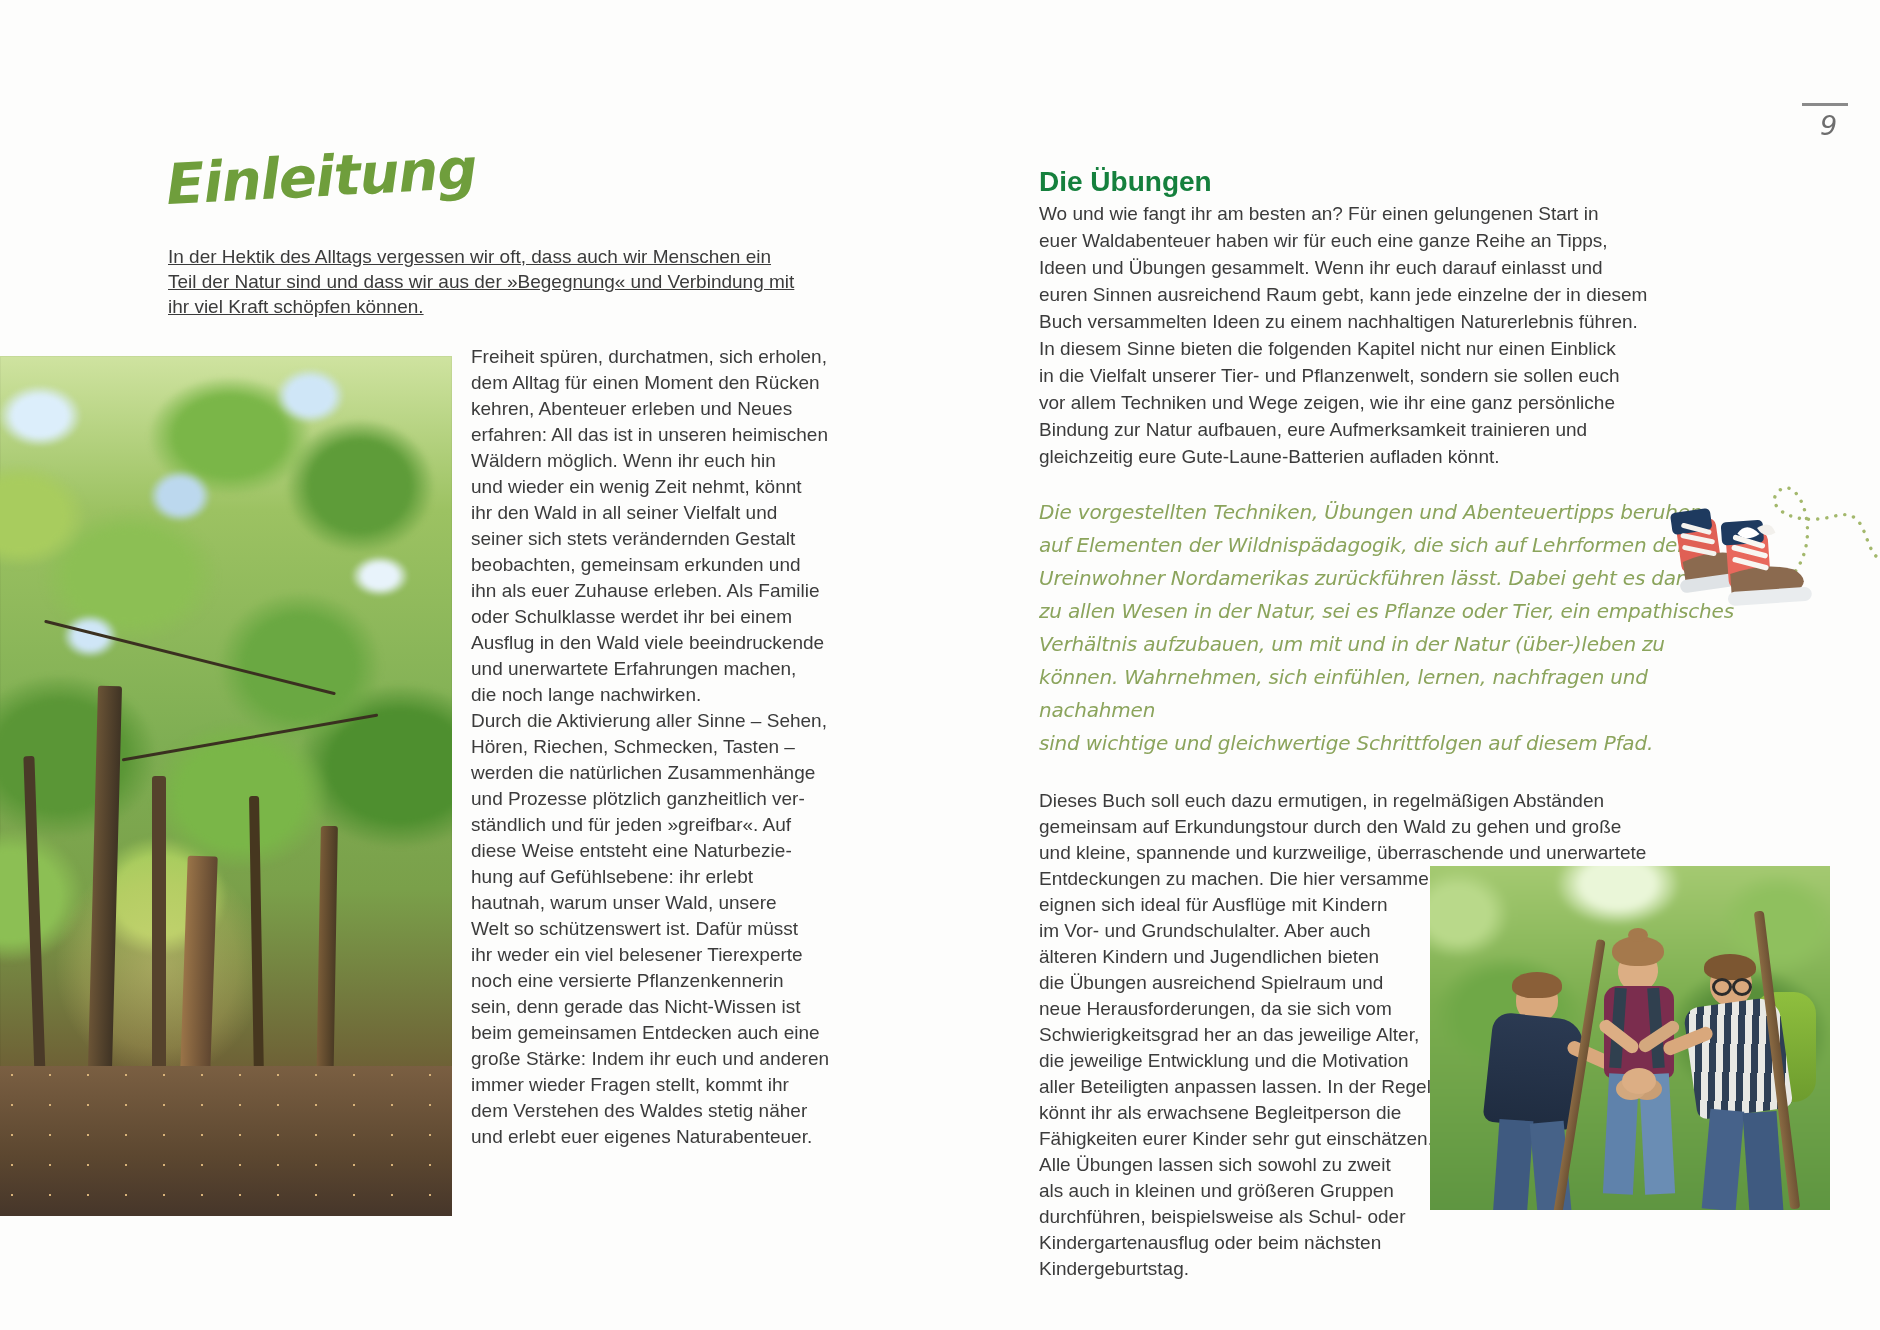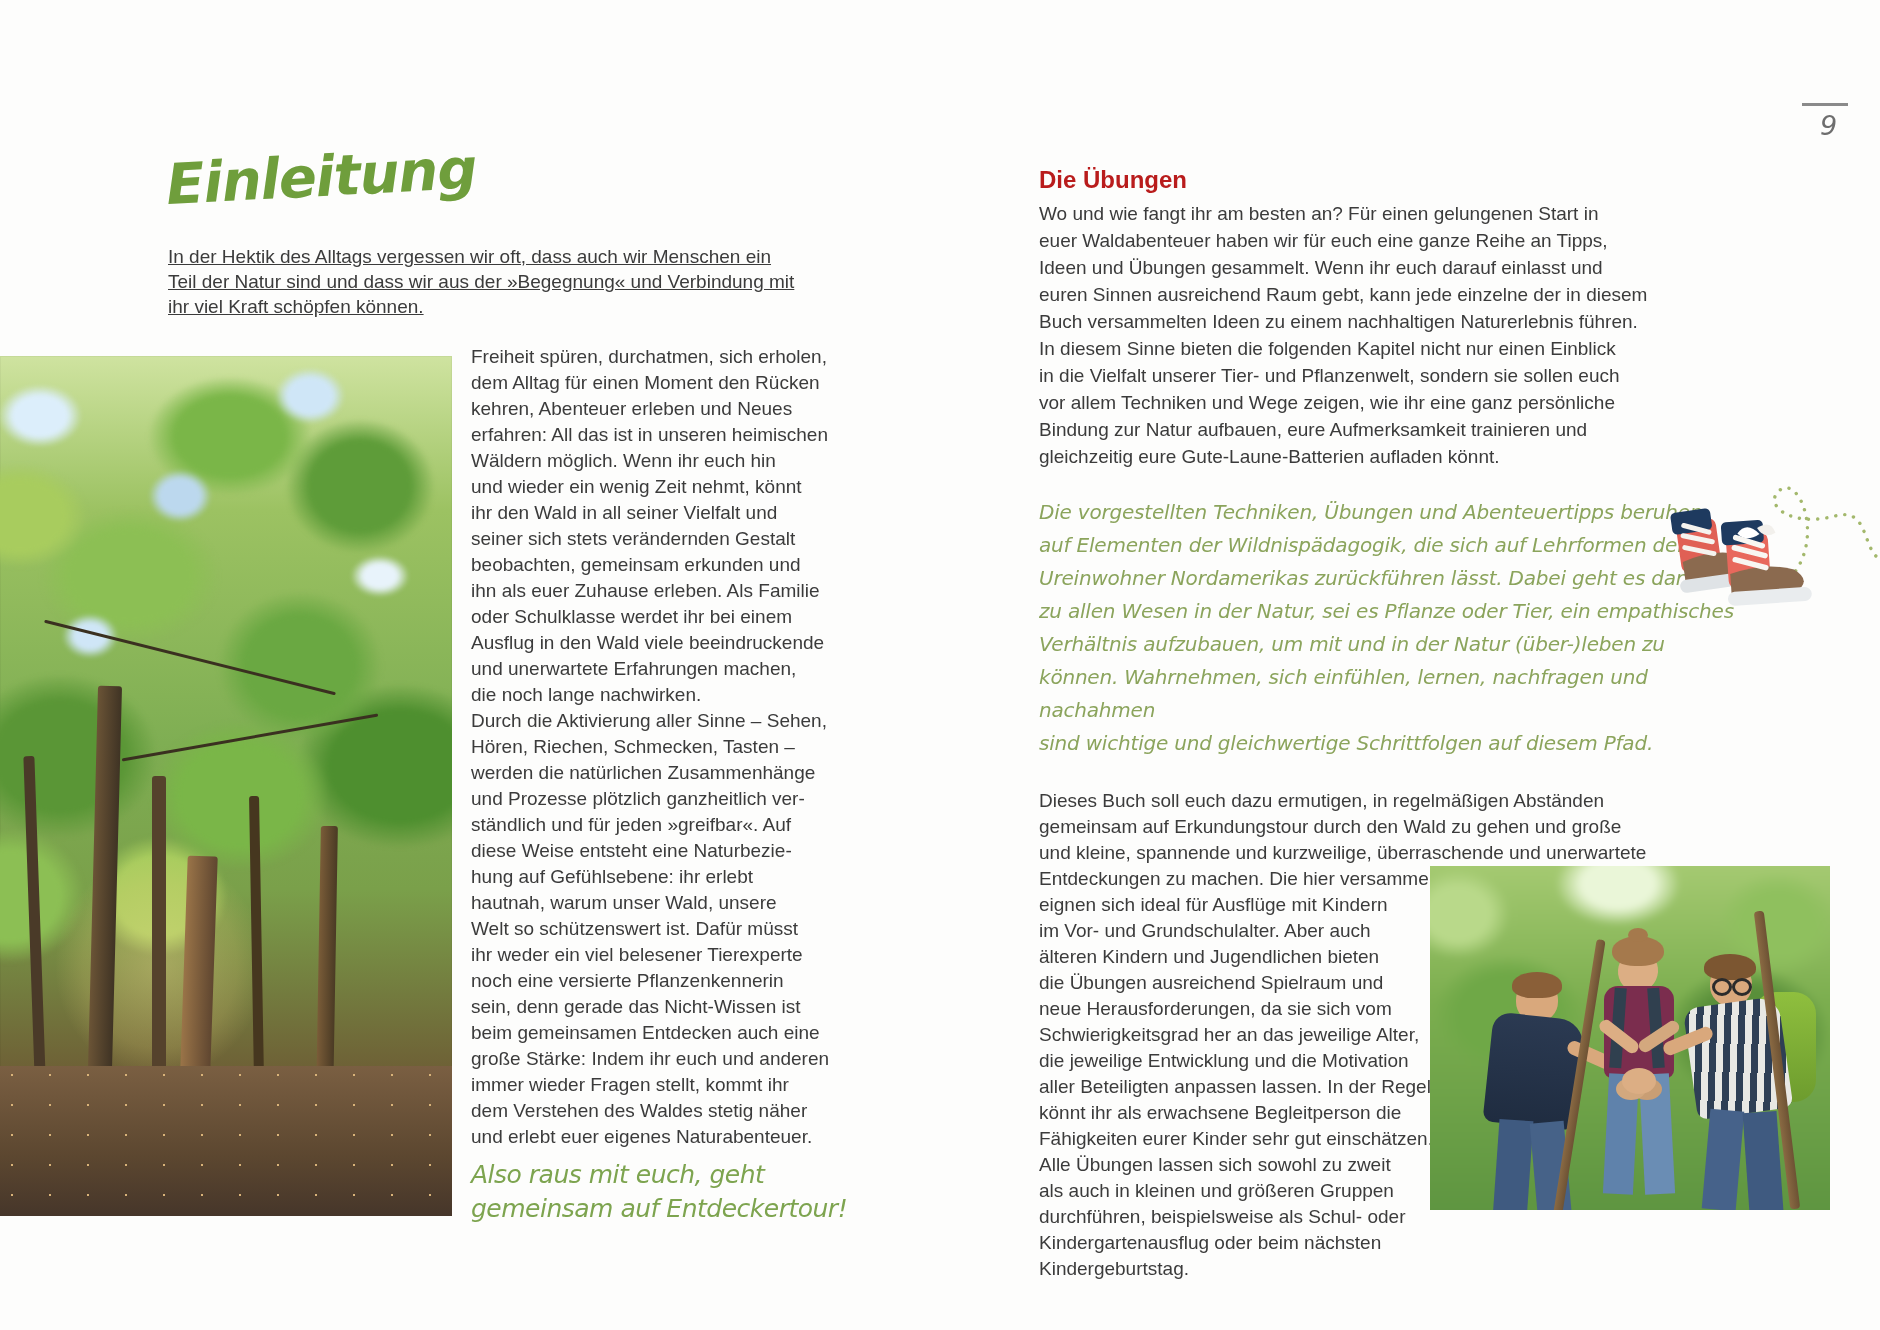--- a/index.html
+++ b/index.html
@@ -10,21 +10,21 @@
   .abs{position:absolute;}
   .pre{white-space:pre-line;}
   
   .title-script{
     font-family:"DejaVu Sans",sans-serif;font-style:italic;font-weight:bold;
     font-size:56px;color:#6f9e3c;transform:rotate(-3deg);transform-origin:left bottom;
     letter-spacing:-1px;
   }
   .body-text{font-size:19px;line-height:26px;color:#3b3b3b;}
   .intro-text{font-size:19px;line-height:25px;color:#3b3b3b;}
-  .heading-green{font-size:24px;font-weight:bold;color:#b91c1c;}
+  .heading-green{font-size:28px;font-weight:bold;color:#15803d;}
   .script-green{
     font-family:"DejaVu Sans",sans-serif;font-style:italic;color:#8ba45c;
     font-size:20px;line-height:33px;letter-spacing:-0.2px;
   }
   .script-outro{
     font-family:"DejaVu Sans",sans-serif;font-style:italic;color:#7da44f;
     font-size:25px;line-height:34px;letter-spacing:-0.5px;
   }
   .pagenum{
     font-family:"DejaVu Sans",sans-serif;font-style:italic;
@@ -148,22 +148,20 @@
 Welt so schützenswert ist. Dafür müsst
 ihr weder ein viel belesener Tierexperte
 noch eine versierte Pflanzenkennerin
 sein, denn gerade das Nicht-Wissen ist
 beim gemeinsamen Entdecken auch eine
 große Stärke: Indem ihr euch und anderen
 immer wieder Fragen stellt, kommt ihr
 dem Verstehen des Waldes stetig näher
 und erlebt euer eigenes Naturabenteuer.</div>
 
-    <div class="abs script-outro pre" style="left:471px;top:1158px;width:420px;">Also raus mit euch, geht
-gemeinsam auf Entdeckertour!</div>
   </div>
 
   <div class="abs" style="left:940px;top:0;width:940px;height:1330px;">
 
     <div class="abs pagenum-rule" style="left:862px;top:103px;"></div>
     <div class="abs pagenum" style="left:880px;top:110px;">9</div>
 
     <div class="abs heading-green" style="left:99px;top:166px;">Die Übungen</div>
 
     <div class="abs body-text pre" style="left:99px;top:200px;width:660px;line-height:27px;">Wo und wie fangt ihr am besten an? Für einen gelungenen Start in

